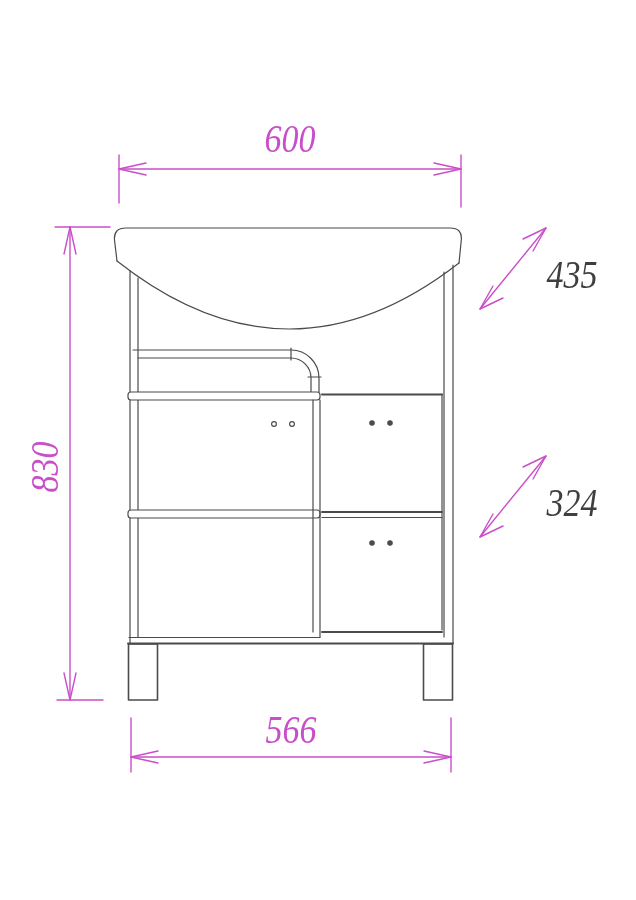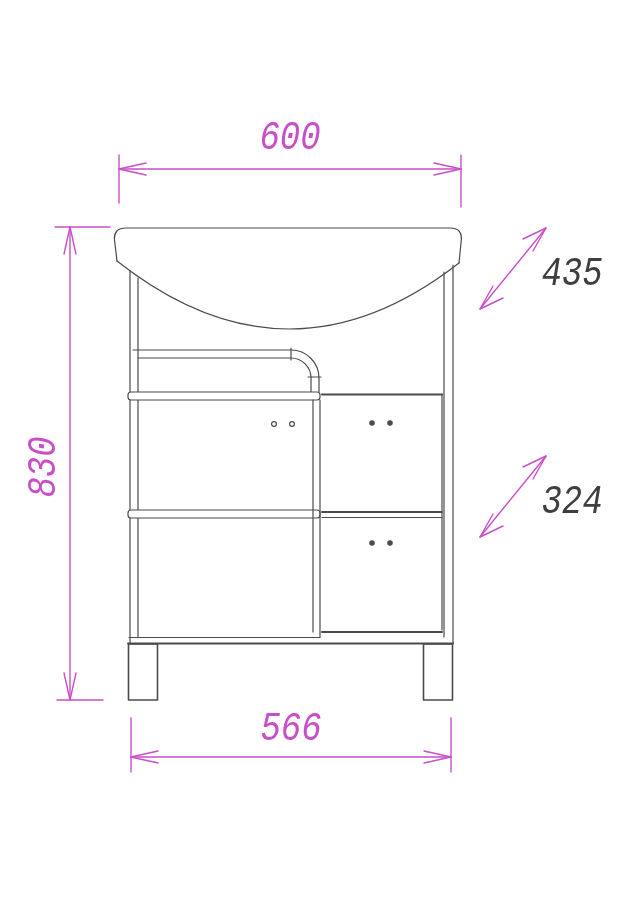--- a/index.html
+++ b/index.html
@@ -1,21 +1,21 @@
 <!DOCTYPE html>
 <html><head>
 <meta charset="utf-8">
 <style>
   html,body{margin:0;padding:0;background:#ffffff;}
   .canvas{
     position:relative;
     width:636px;height:900px;
     background:#ffffff;
     overflow:hidden;
-    font-family:Liberation Mono, monospace;
+    font-family:Liberation Serif, serif;
   }
   svg{position:absolute;left:0;top:0;}
   .dim-label{
     position:absolute;
     font-style:italic;
     font-size:40px;
     line-height:44px;
     text-align:center;
     color:#c94fc9;
     transform:scaleX(.85);

